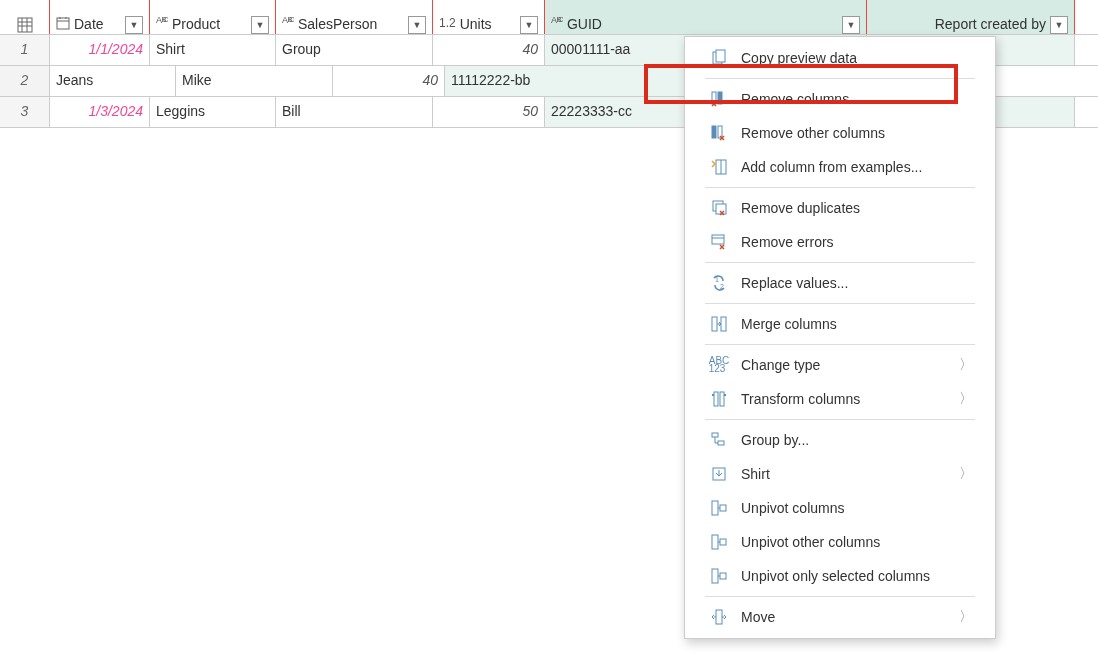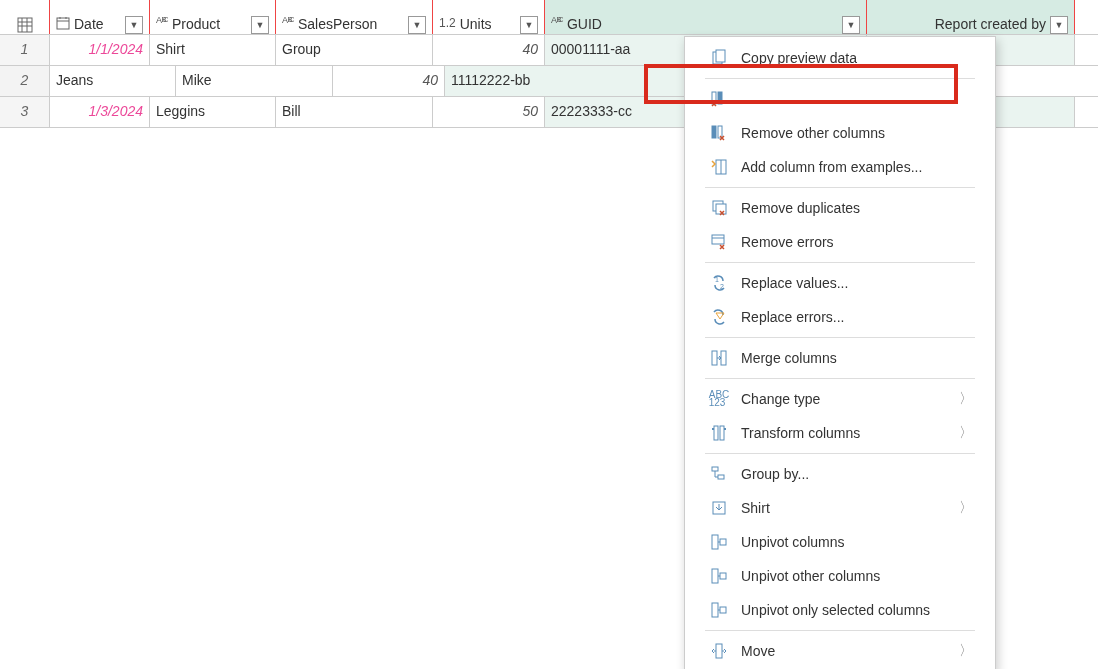--- a/index.html
+++ b/index.html
@@ -259,20 +259,21 @@
   </div>
   <div class="menu-separator"></div>
   <div class="menu-item">
     <span class="menu-icon">
       <svg width="18" height="18" viewBox="0 0 18 18">
           <rect x="2" y="2" width="4" height="12" fill="none" stroke="#5a8db8"></rect>
           <rect x="8" y="2" width="4" height="12" fill="#5a8db8" stroke="#5a8db8"></rect>
           <path d="M2 16 L6 12 M2 12 L6 16" stroke="#c94f2e" stroke-width="1.5"></path>
         </svg>
     </span>
+    <span class="menu-label">Remove columns</span>
   </div>
   <div class="menu-item">
     <span class="menu-icon">
       <svg width="18" height="18" viewBox="0 0 18 18">
           <rect x="2" y="2" width="4" height="12" fill="#5a8db8" stroke="#5a8db8"></rect>
           <rect x="8" y="2" width="4" height="12" fill="none" stroke="#5a8db8"></rect>
           <path d="M10 16 L14 12 M10 12 L14 16" stroke="#c94f2e" stroke-width="1.5"></path>
         </svg>
     </span>
     <span class="menu-label">Remove other columns</span>
@@ -313,30 +314,20 @@
     <span class="menu-icon">
       <svg width="18" height="18" viewBox="0 0 18 18">
           <path d="M4 4 A5 5 0 0 1 13 7" fill="none" stroke="#5a8db8" stroke-width="1.5"></path>
           <path d="M14 14 A5 5 0 0 1 5 11" fill="none" stroke="#5a8db8" stroke-width="1.5"></path>
           <text x="5" y="8" font-size="7" fill="#5a8db8">1</text>
           <text x="10" y="15" font-size="7" fill="#5a8db8">2</text>
         </svg>
     </span>
     <span class="menu-label">Replace values...</span>
   </div>
-  <div class="menu-item">
-    <span class="menu-icon">
-      <svg width="18" height="18" viewBox="0 0 18 18">
-          <path d="M4 4 A5 5 0 0 1 13 7" fill="none" stroke="#5a8db8" stroke-width="1.5"></path>
-          <path d="M14 14 A5 5 0 0 1 5 11" fill="none" stroke="#5a8db8" stroke-width="1.5"></path>
-          <path d="M6 5 L10 11 L14 5 Z" fill="none" stroke="#e8a33d"></path>
-        </svg>
-    </span>
-    <span class="menu-label">Replace errors...</span>
-  </div>
   <div class="menu-separator"></div>
   <div class="menu-item">
     <span class="menu-icon">
       <svg width="18" height="18" viewBox="0 0 18 18">
           <rect x="2" y="2" width="5" height="14" fill="none" stroke="#5a8db8"></rect>
           <rect x="11" y="2" width="5" height="14" fill="none" stroke="#5a8db8"></rect>
           <path d="M7 9 L11 9 M9 7 L11 9 L9 11" stroke="#5a8db8" fill="none"></path>
         </svg>
     </span>
     <span class="menu-label">Merge columns</span>

